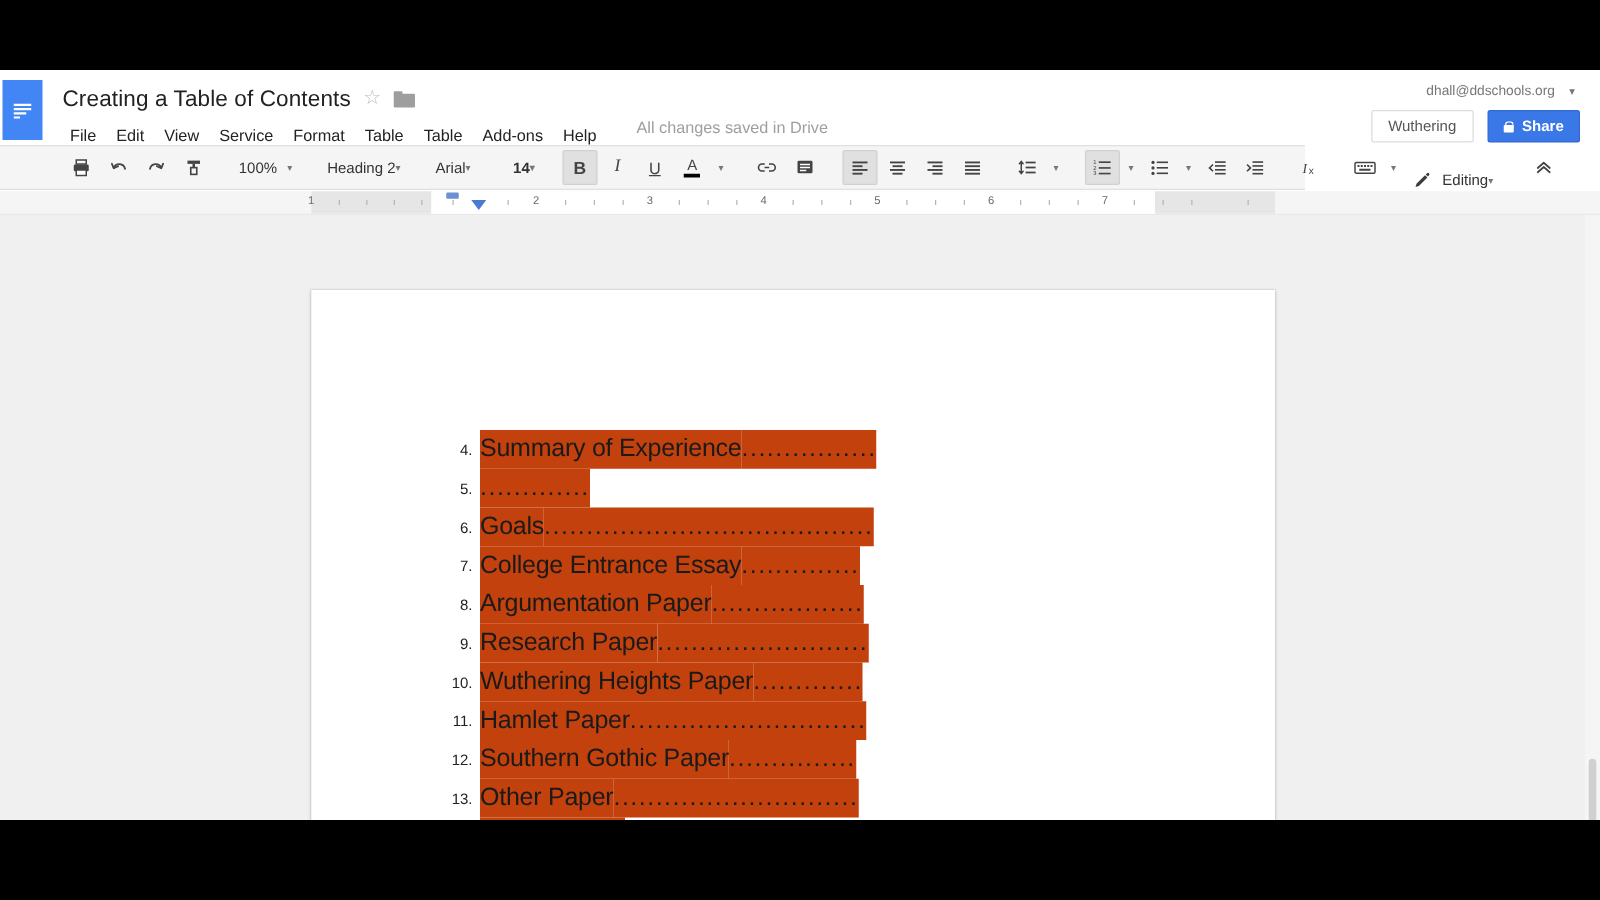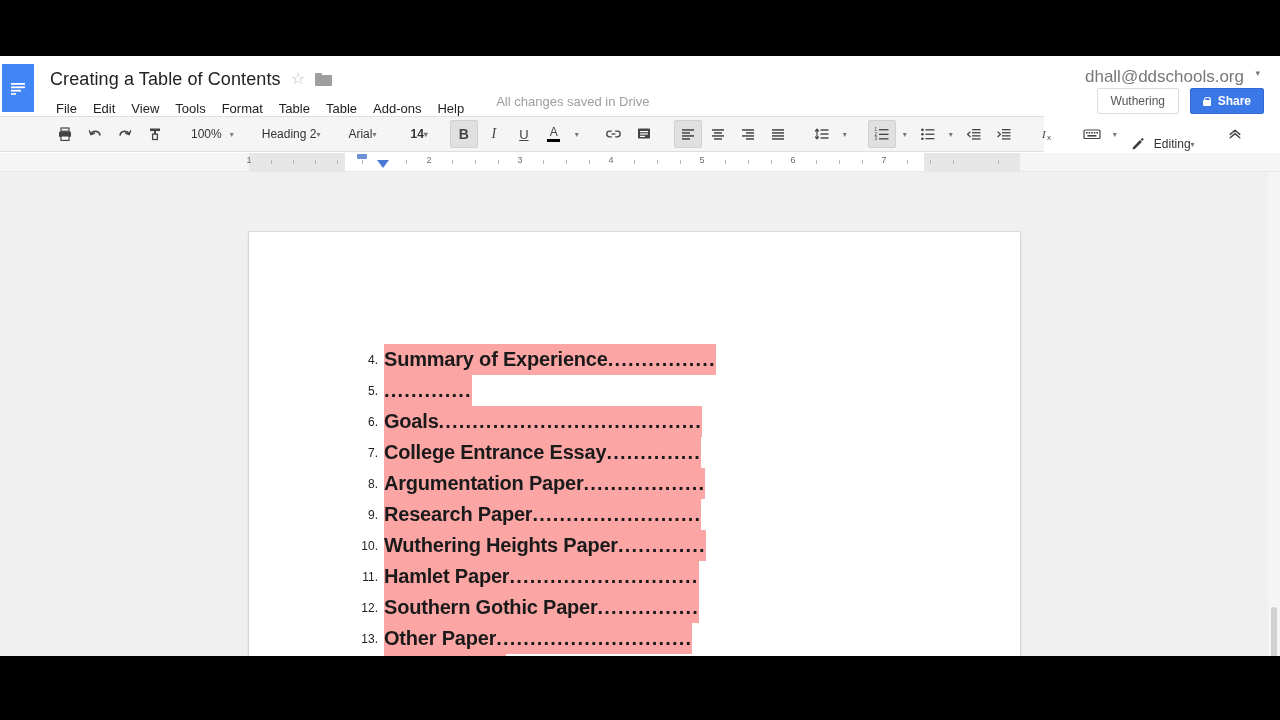--- a/index.html
+++ b/index.html
@@ -72,21 +72,21 @@
     font-size: 13px; color: #222;
     padding: 2px 8px; cursor: default; white-space: nowrap; margin-top: 15px;
   }
   .menu-item:first-child { padding-left: 6px; }
   .save-state {
     font-size: 13px; color: #9e9e9e; margin-left: 24px; white-space: nowrap;
   }
 
   .account-email {
     position: absolute; right: 36px; top: 11px;
-    font-size: 17px; color: #777;
+    font-size: 11px; color: #777;
     white-space: nowrap;
   }
   .account-caret {
     position: absolute; right: 20px; top: 12px;
     font-size: 9px; color: #777;
   }
 
   .comments-btn {
     position: absolute; right: 101px; top: 32px;
     height: 26px; padding: 0 13px;
@@ -217,22 +217,21 @@
     text-align: right;
     font-size: 12px; color: #222;
     top: 9px;
   }
   .toc-text-wrap {
     position: absolute; left: 37px; top: 0;
     height: 31px;
     display: flex; align-items: center;
   }
   .hl {
-    background: #fca5a5;
-    font-weight: bold;
+    background: #c2410c;
   }
   .toc-text {
     font-size: 20px; color: #1a1a1a;
     letter-spacing: -.2px;
     white-space: pre;
     line-height: 31px;
     display: inline-block;
   }
   .leader {
     font-size: 20px; color: #1a1a1a; letter-spacing: 1.2px;
@@ -273,21 +272,21 @@
     <div class="title-row">
       <span class="doc-title">Creating a Table of Contents</span>
       <span class="star-icon">☆</span>
       <span class="folder-icon"></span>
     </div>
 
     <div class="menubar">
       <span class="menu-item">File</span>
       <span class="menu-item">Edit</span>
       <span class="menu-item">View</span>
-      <span class="menu-item">Tools</span>
+      <span class="menu-item">Service</span>
       <span class="menu-item">Format</span>
       <span class="menu-item">Table</span>
       <span class="menu-item">Table</span>
       <span class="menu-item">Add-ons</span>
       <span class="menu-item">Help</span>
       <span class="save-state">All changes saved in Drive</span>
     </div>
 
     <span class="account-email">dhall@ddschools.org</span>
     <span class="account-caret">▾</span>

